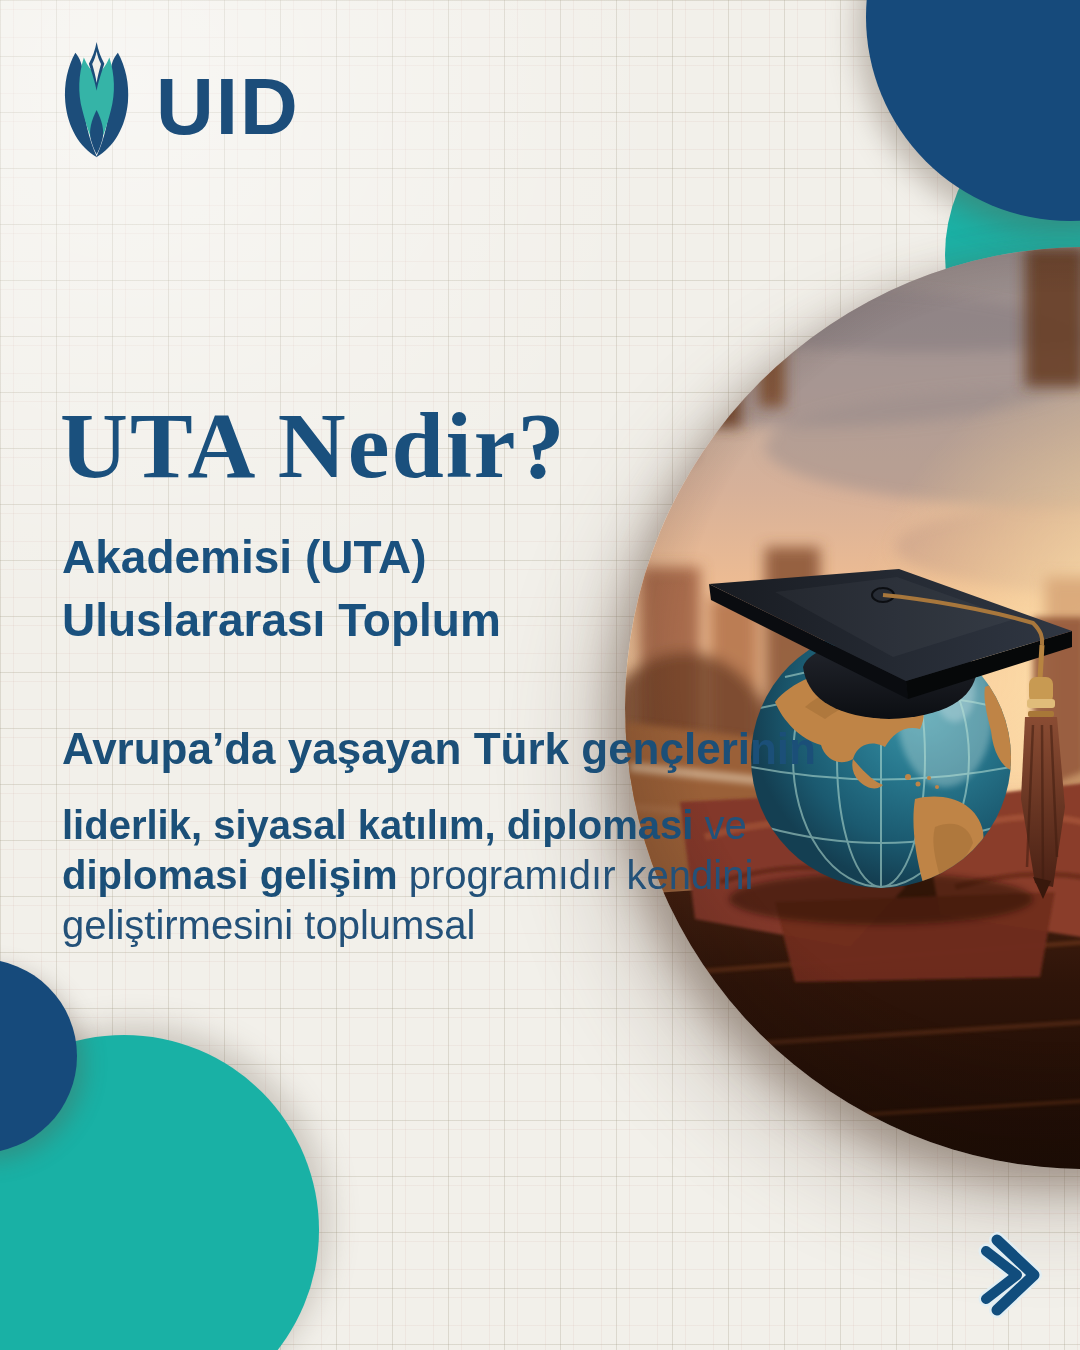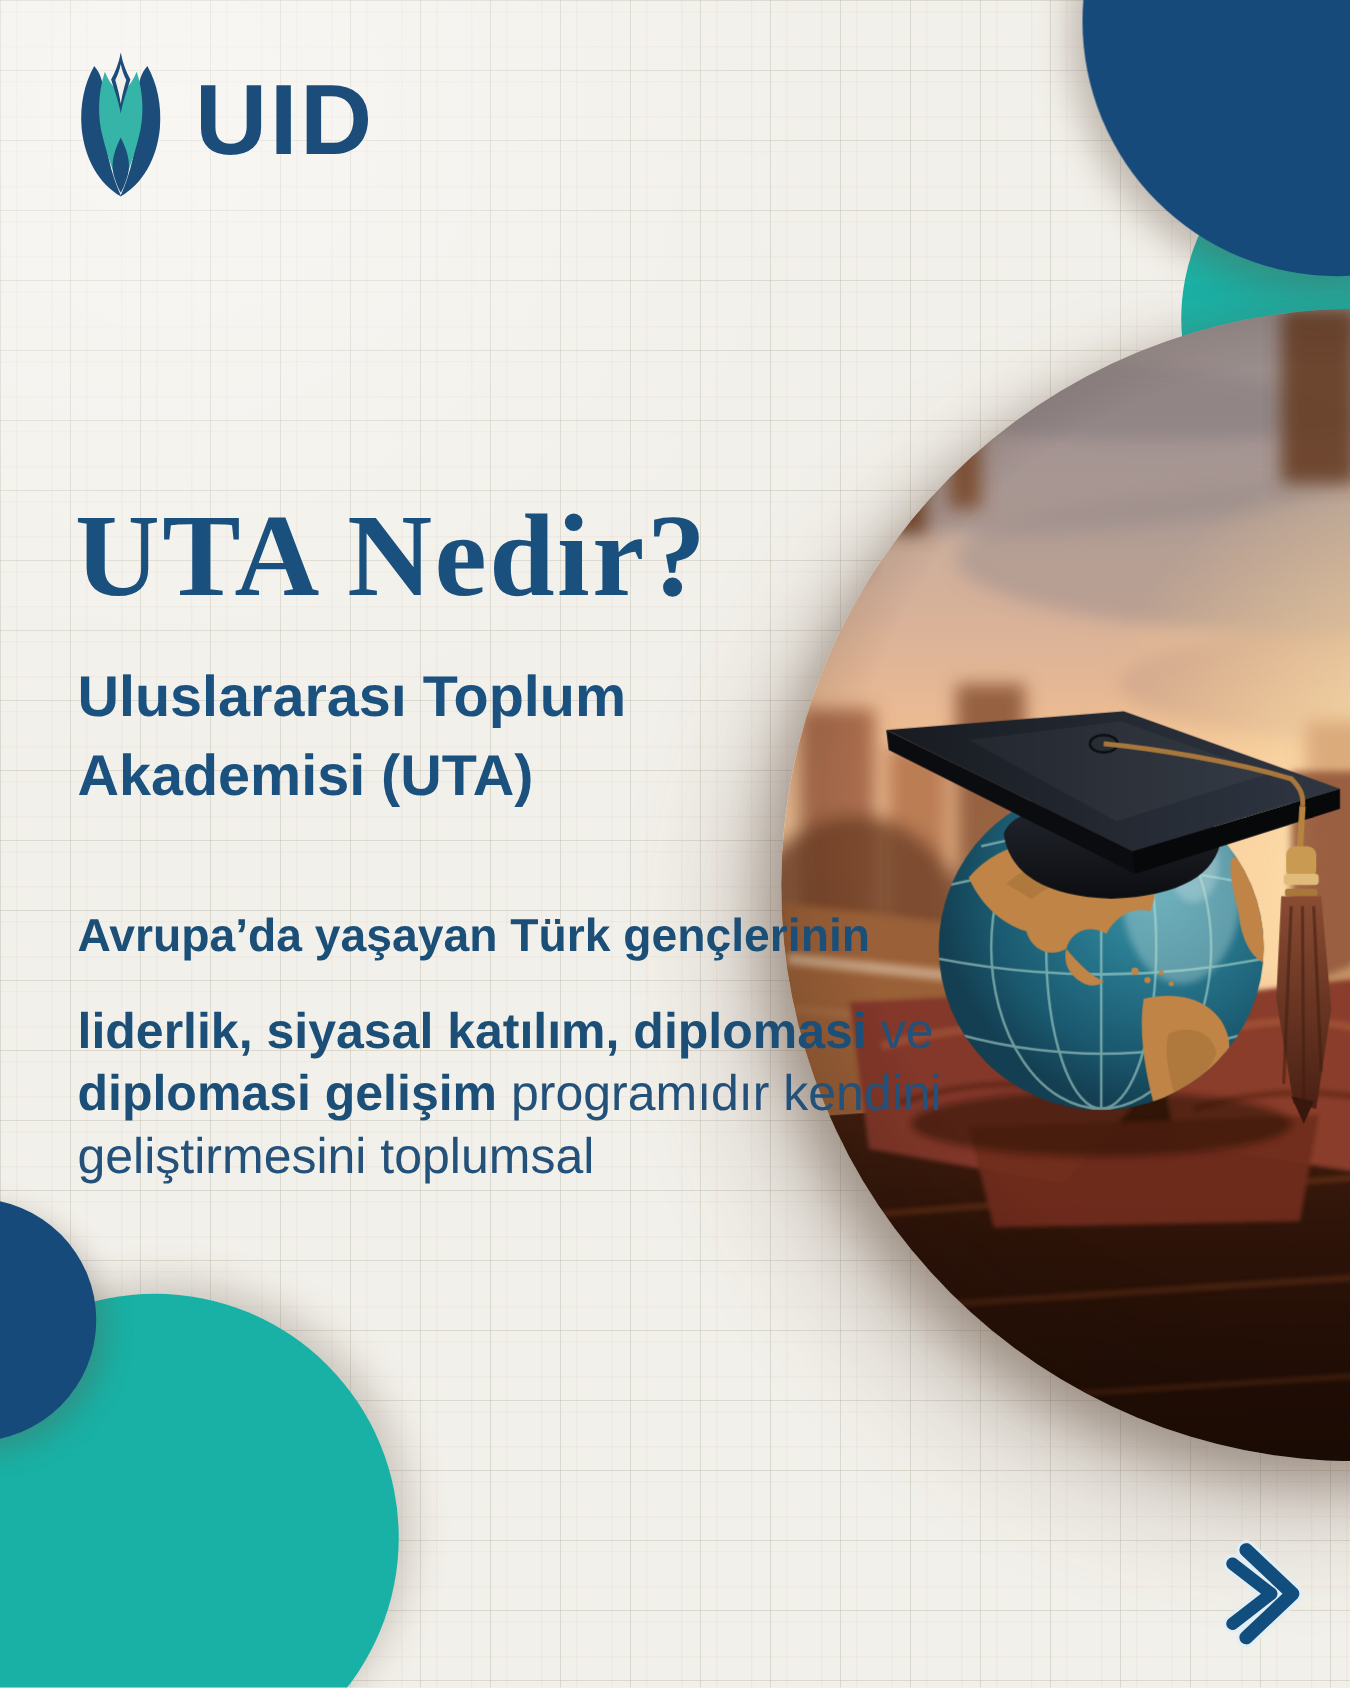--- a/index.html
+++ b/index.html
@@ -24,31 +24,31 @@
   .c-navy-bl{left:-117px;top:959px;width:194px;height:194px;background:#164a7b;
     box-shadow:8px 8px 22px rgba(96,80,66,.30);z-index:3;}
   .c-teal-bl{left:-71px;top:1035px;width:390px;height:390px;background:#19b1a5;
     box-shadow:10px -10px 30px rgba(96,80,66,.26);z-index:2;}
 
   .photo-circle{position:absolute;left:625px;top:247px;width:922px;height:922px;
     border-radius:50%;overflow:hidden;z-index:3;
     box-shadow:-14px 18px 44px rgba(96,74,58,.45),-40px 50px 90px rgba(96,74,58,.22);}
   .photo-circle svg{display:block;width:922px;height:922px;}
 
-  .logo{position:absolute;left:60px;top:42px;display:flex;align-items:flex-start;z-index:5;}
+  .logo{position:absolute;left:60px;top:42px;display:flex;align-items:center;z-index:5;}
   .logo svg{width:74px;height:116px;}
   .logo-text{font-size:80px;font-weight:800;color:#1c4d7a;letter-spacing:2px;
     margin-left:22px;margin-top:14px;line-height:1;}
 
   .title{position:absolute;left:60px;top:398px;z-index:5;
     font-size:94px;line-height:94px;font-weight:800;color:#1a507d;letter-spacing:2px;}
   .subtitle{position:absolute;left:62px;top:526px;z-index:5;
     font-size:46px;line-height:63px;font-weight:700;color:#1a517e;}
   .intro{position:absolute;left:62px;top:728px;z-index:5;
-    font-size:37px;line-height:42px;font-weight:700;color:#1b4f78;}
+    font-size:44px;line-height:42px;font-weight:700;color:#1b4f78;}
   .bodyp{position:absolute;left:62px;top:800px;z-index:5;
     font-size:40px;line-height:50px;font-weight:400;color:#235179;}
   .bodyp .seg.bold{font-weight:700;color:#1b4f78;}
 
   .next{position:absolute;left:978px;top:1229px;width:70px;height:90px;z-index:5;cursor:pointer;}
 </style>
 </head>
 <body>
 
 <div class="paper-sheen"></div>
@@ -230,22 +230,22 @@
     <path fill="#1c4d7a" d="M44.5,0 C42.5,11 39,20 34.5,28 C39,42 42.5,52 44.5,63 C46.5,52 50,42 54.5,28 C50,20 46.5,11 44.5,0 Z"></path>
     <path fill="#f2f0ea" d="M44.5,12 C43.3,18 41.5,23.5 38.8,28.5 C41.5,38 43.4,45.5 44.5,53 C45.6,45.5 47.5,38 50.2,28.5 C47.5,23.5 45.7,18 44.5,12 Z"></path>
     <path fill="#1c4d7a" d="M44.5,88 C38,101 34,114 37,126 C39.5,135 42,141 44.5,145 C47,141 49.5,135 52,126 C55,114 51,101 44.5,88 Z"></path>
   </svg>
   <span class="logo-text">UID</span>
 </div>
 
 <h1 class="title" style="margin:0;font-family:Liberation Serif, serif;">UTA Nedir?</h1>
 
 <div class="subtitle">
+  <div>Akademisi (UTA)</div>
   <div>Uluslararası Toplum</div>
-  <div>Akademisi (UTA)</div>
 </div>
 
 <div class="intro">Avrupa’da yaşayan Türk gençlerinin</div>
 
 <div class="bodyp" id="body-lines">
     <div><span class="seg bold">liderlik, siyasal katılım, diplomasi</span><span class="seg"> ve</span></div>
     <div><span class="seg bold">diplomasi gelişim</span><span class="seg"> programıdır kendini</span></div>
     <div><span class="seg">geliştirmesini toplumsal</span></div>
   </div>
 

